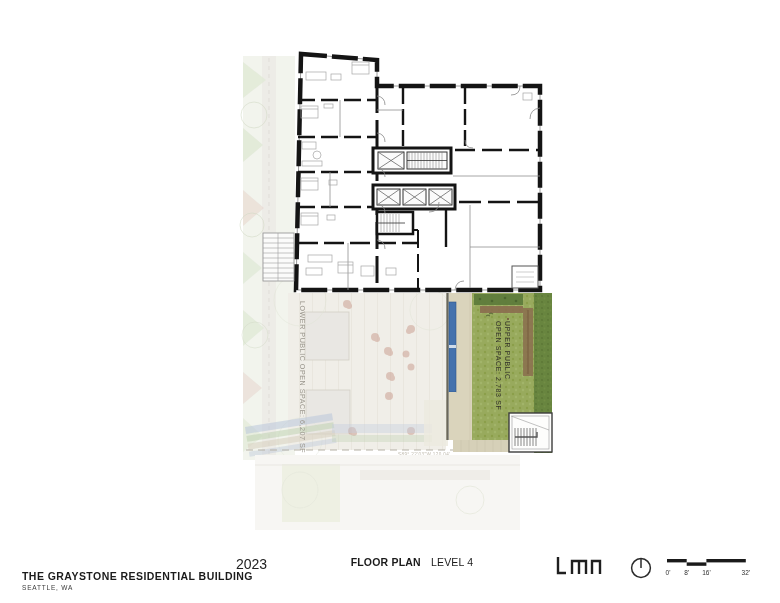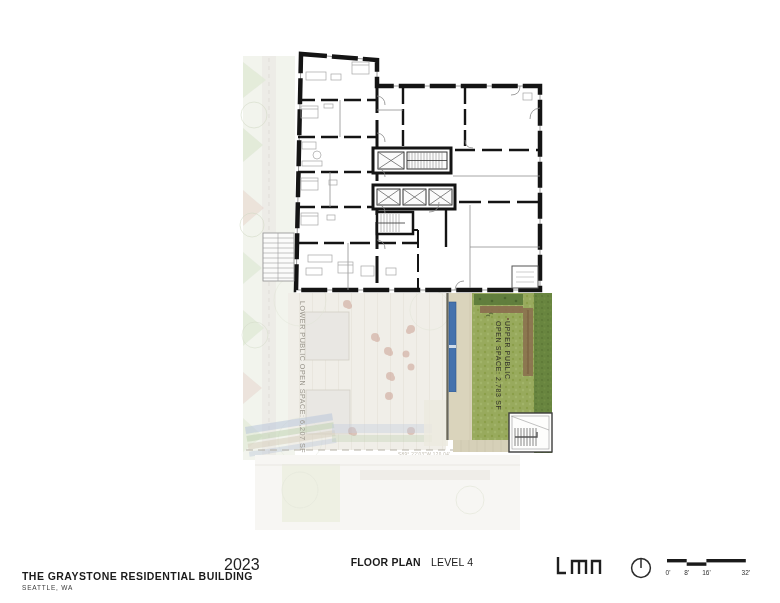--- a/index.html
+++ b/index.html
@@ -4,21 +4,21 @@
 <style>
   html,body{margin:0;padding:0;background:#ffffff;}
   .sheet{position:relative;width:780px;height:603px;background:#ffffff;overflow:hidden;
          font-family:"Liberation Sans", sans-serif;}
   svg text{font-family:"Liberation Sans", sans-serif;}
   #plan-svg{position:absolute;left:0;top:0;}
   
   .project{position:absolute;left:22px;top:554px;margin-top:16px;}
   .project .title{font-size:10.5px;font-weight:bold;letter-spacing:.45px;color:#1b1b1b;white-space:nowrap;}
   .project .loc{font-size:6.5px;letter-spacing:.8px;color:#3a3a3a;margin-top:2px;}
-  .year{position:absolute;left:224px;top:556px;font-size:16px;color:#222;}
+  .year{position:absolute;left:236px;top:556px;font-size:14px;color:#222;}
   .drawing{position:absolute;left:0;right:0;top:556px;text-align:center;font-size:10.5px;color:#1b1b1b;letter-spacing:.2px;white-space:nowrap;}
   .drawing .b{font-weight:bold;margin-right:10px;padding-left:44px;}
   .logo-svg{position:absolute;left:555px;top:552px;}
   .north-svg{position:absolute;left:628px;top:554px;}
   .scale-svg{position:absolute;left:661px;top:552px;}
   .sr{position:absolute;width:1px;height:1px;overflow:hidden;clip:rect(0 0 0 0);white-space:nowrap;}
 </style>
 </head>
 <body>
 

